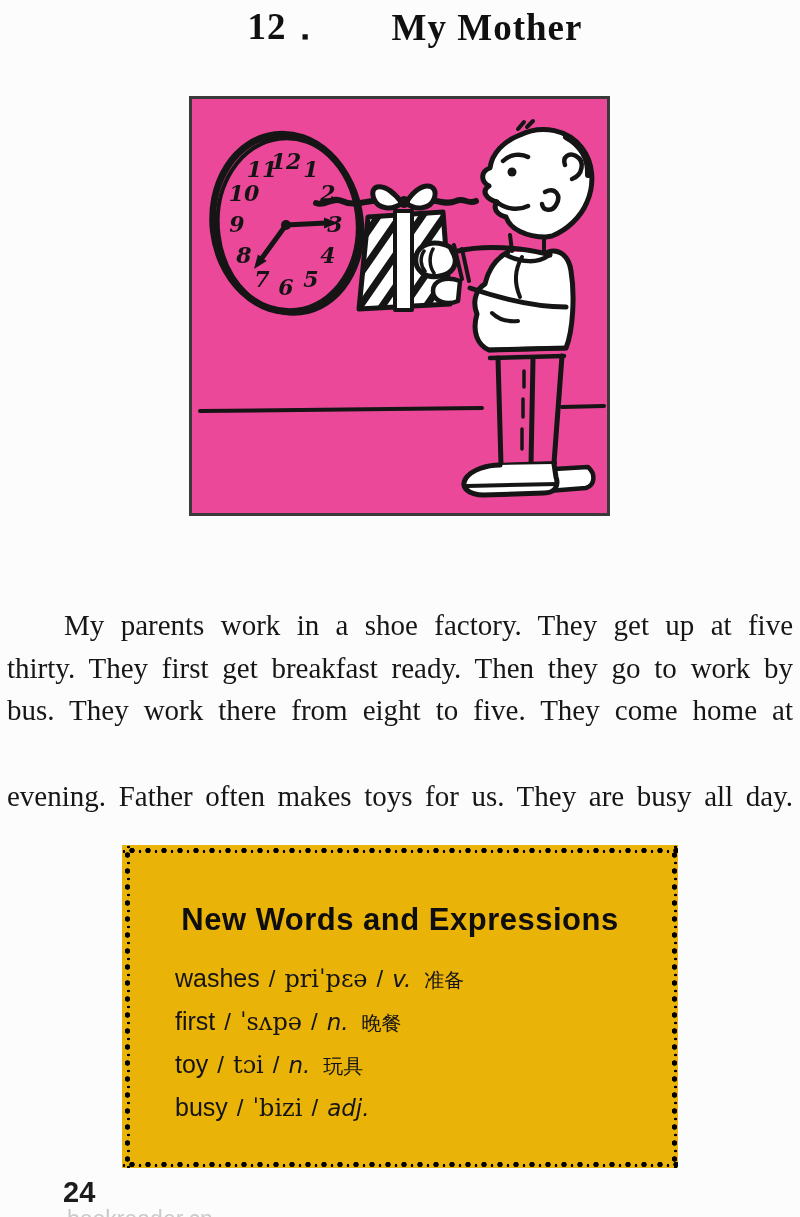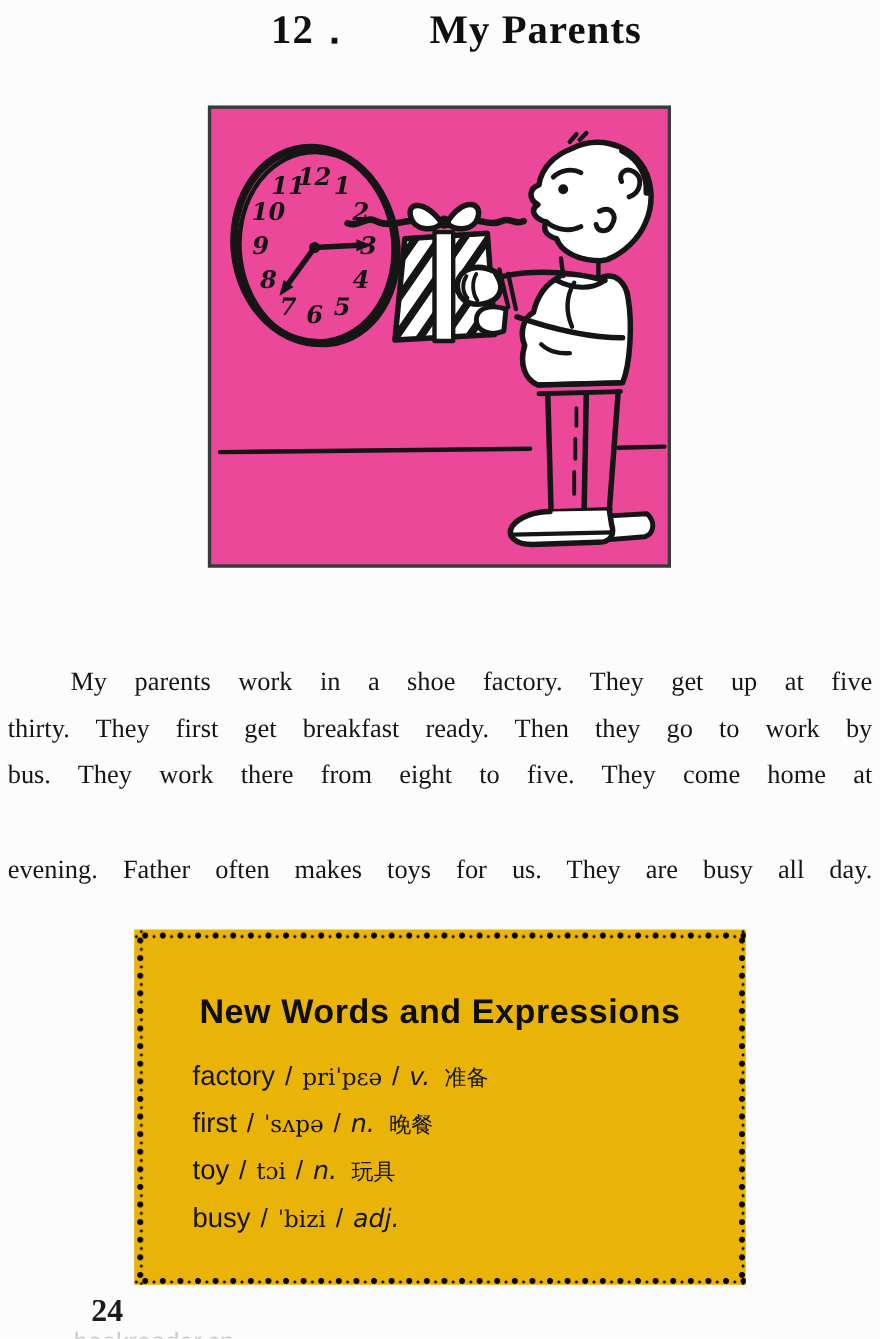--- a/index.html
+++ b/index.html
@@ -23,21 +23,21 @@
   }
   .figure svg { position:absolute; left:0; top:0; width:100%; height:100%; }
   .clock-num {
     font-family:"DejaVu Serif", serif; font-style:italic; font-weight:bold;
     font-size:22px; fill:#141414; stroke:none;
   }
 
   
   .story {
     position:absolute; left:7px; top:575px; width:786px;
-    font-size:24px; line-height:42.7px; color:#161616;
+    font-size:29px; line-height:42.7px; color:#161616;
     text-align:justify; text-align-last:justify;
     text-indent:57px; word-spacing:2px;
   }
 
   
   .vocab-box {
     position:absolute; left:122px; top:845px; width:556px; height:323px;
     background:#eab308; box-sizing:border-box;
   }
   .b-top,.b-bottom {
@@ -63,46 +63,46 @@
 
   .vocab-title {
     margin:57px 10px 0; text-align:center;
     font-family:"Liberation Sans", sans-serif; font-weight:bold;
     font-size:31px; color:#0e0e0e; letter-spacing:0.5px;
   }
   .vocab-list { margin:26px 0 0; padding:0 0 0 53px; list-style:none; }
   .vocab-entry { height:43px; display:flex; align-items:baseline; white-space:nowrap; }
   .word  { font-family:"Liberation Sans", sans-serif; font-size:25px; color:#141414; }
   .slash { font-family:"Liberation Sans", sans-serif; font-size:24px; padding:0 9px; color:#141414; }
-  .phonetic { font-family:"DejaVu Serif", serif; font-size:21px; color:#141414; }
+  .phonetic { font-family:"DejaVu Serif", serif; font-size:24px; color:#141414; }
   .pos {
     font-family:"DejaVu Sans", sans-serif; font-style:italic;
     font-size:23px; color:#141414; margin-right:13px;
   }
   .meaning { font-family:Liberation Mono, monospace; font-size:20px; color:#141414; }
 
   
   .watermark {
     position:absolute; left:67px; top:1186px;
     font-family:"Liberation Sans", sans-serif; font-size:23px; color:#c8cacb;margin-top:20px;
   }
   .page-number {
     position:absolute; left:63px; top:1176px;
-    font-family:Liberation Serif, serif; font-weight:600;
-    font-size:29px; color:#1c1c1c;margin-left:20px;
+    font-family:Liberation Sans, sans-serif; font-weight:600;
+    font-size:29px; color:#1c1c1c;
   }
 </style>
 </head>
 <body>
 
 <div class="page">
 
   <div class="title-row">
     <span>12．</span>
-    <span>My Parents</span>
+    <span>My Mother</span>
   </div>
 
   <div class="figure">
     <svg viewBox="0 0 415 414">
       <defs>
         <clipPath id="giftclip">
             <polygon points="176,118 251,113 258,205 167,210"></polygon>
           </clipPath>
       </defs>
 
@@ -195,21 +195,21 @@
   <div class="vocab-box">
     <div class="b-top"></div>
     <div class="b-bottom"></div>
     <div class="b-left"></div>
     <div class="b-right"></div>
 
     <h2 class="vocab-title">New Words and Expressions</h2>
 
     <ul class="vocab-list">
       <li class="vocab-entry">
-        <span class="word">factory</span>
+        <span class="word">washes</span>
         <span class="slash">/</span>
         <span class="phonetic">priˈpɛə</span>
         <span class="slash">/</span>
         <span class="pos">v.</span>
         <span class="meaning">准备</span>
       </li>
       <li class="vocab-entry">
         <span class="word">first</span>
         <span class="slash">/</span>
         <span class="phonetic">ˈsʌpə</span>

